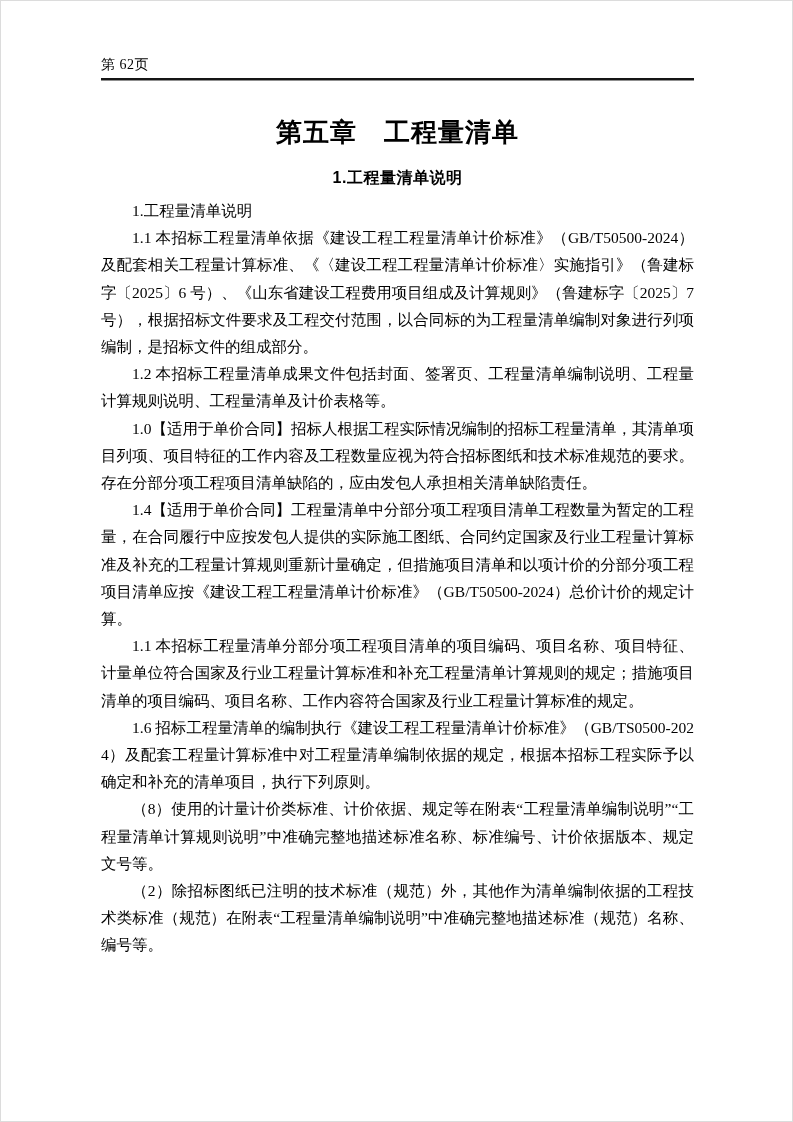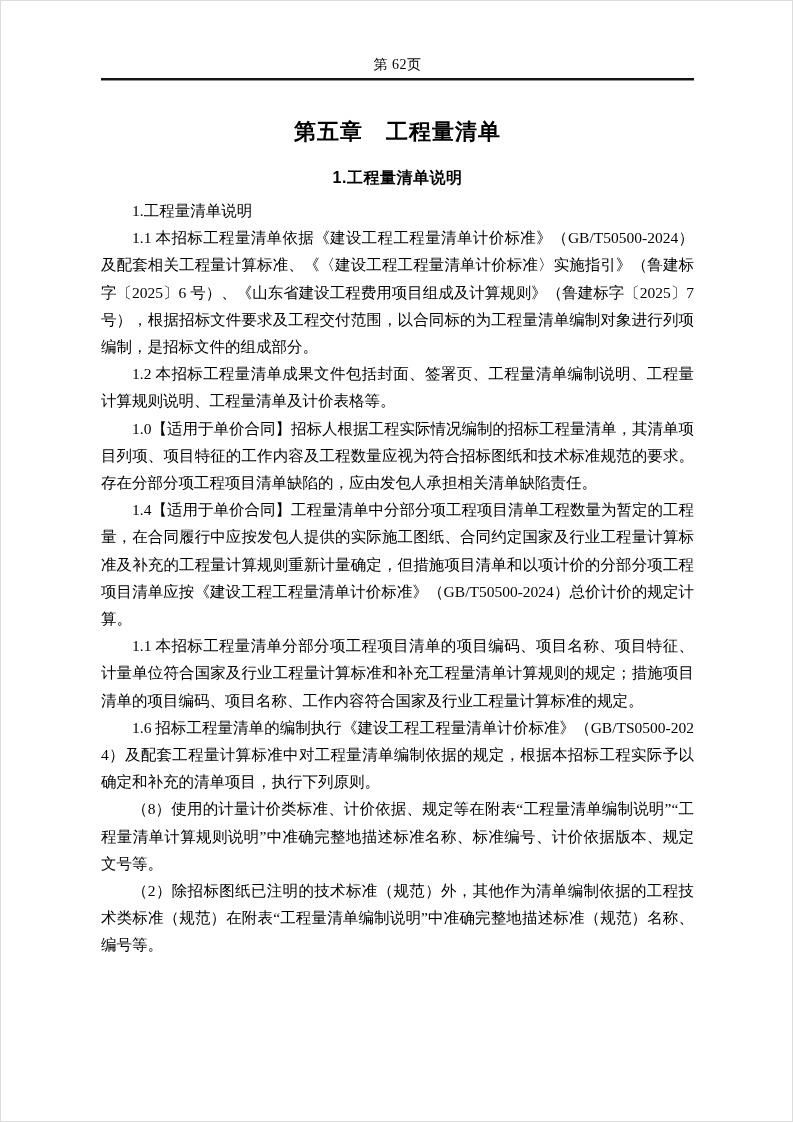--- a/index.html
+++ b/index.html
@@ -16,36 +16,36 @@
   }
   .page {
     box-sizing: border-box;
     width: 793px;
     height: 1122px;
     background: #ffffff;
     border: 1px solid #dcdcdc;
     padding: 54px 98px 0 100px;
   }
   .page-header {
-    text-align: center;
+    text-align: left;
     font-size: 14px;
     line-height: 19px;
     letter-spacing: 0.5px;
   }
   .header-rule {
     height: 2px;
     background: #151515;
     border-bottom: 1px solid #8f8f8f;
     margin-top: 4px;
   }
   .chapter-title {
     margin: 36px 0 0 0;
     text-align: center;
     font-family: "Liberation Sans", "DejaVu Sans", sans-serif;
-    font-size: 22px;
+    font-size: 26px;
     font-weight: bold;
     line-height: 30px;
     letter-spacing: 1px;
   }
   .section-title {
     margin: 20px 0 0 0;
     text-align: center;
     font-family: "Liberation Sans", "DejaVu Sans", sans-serif;
     font-size: 16px;
     font-weight: bold;

